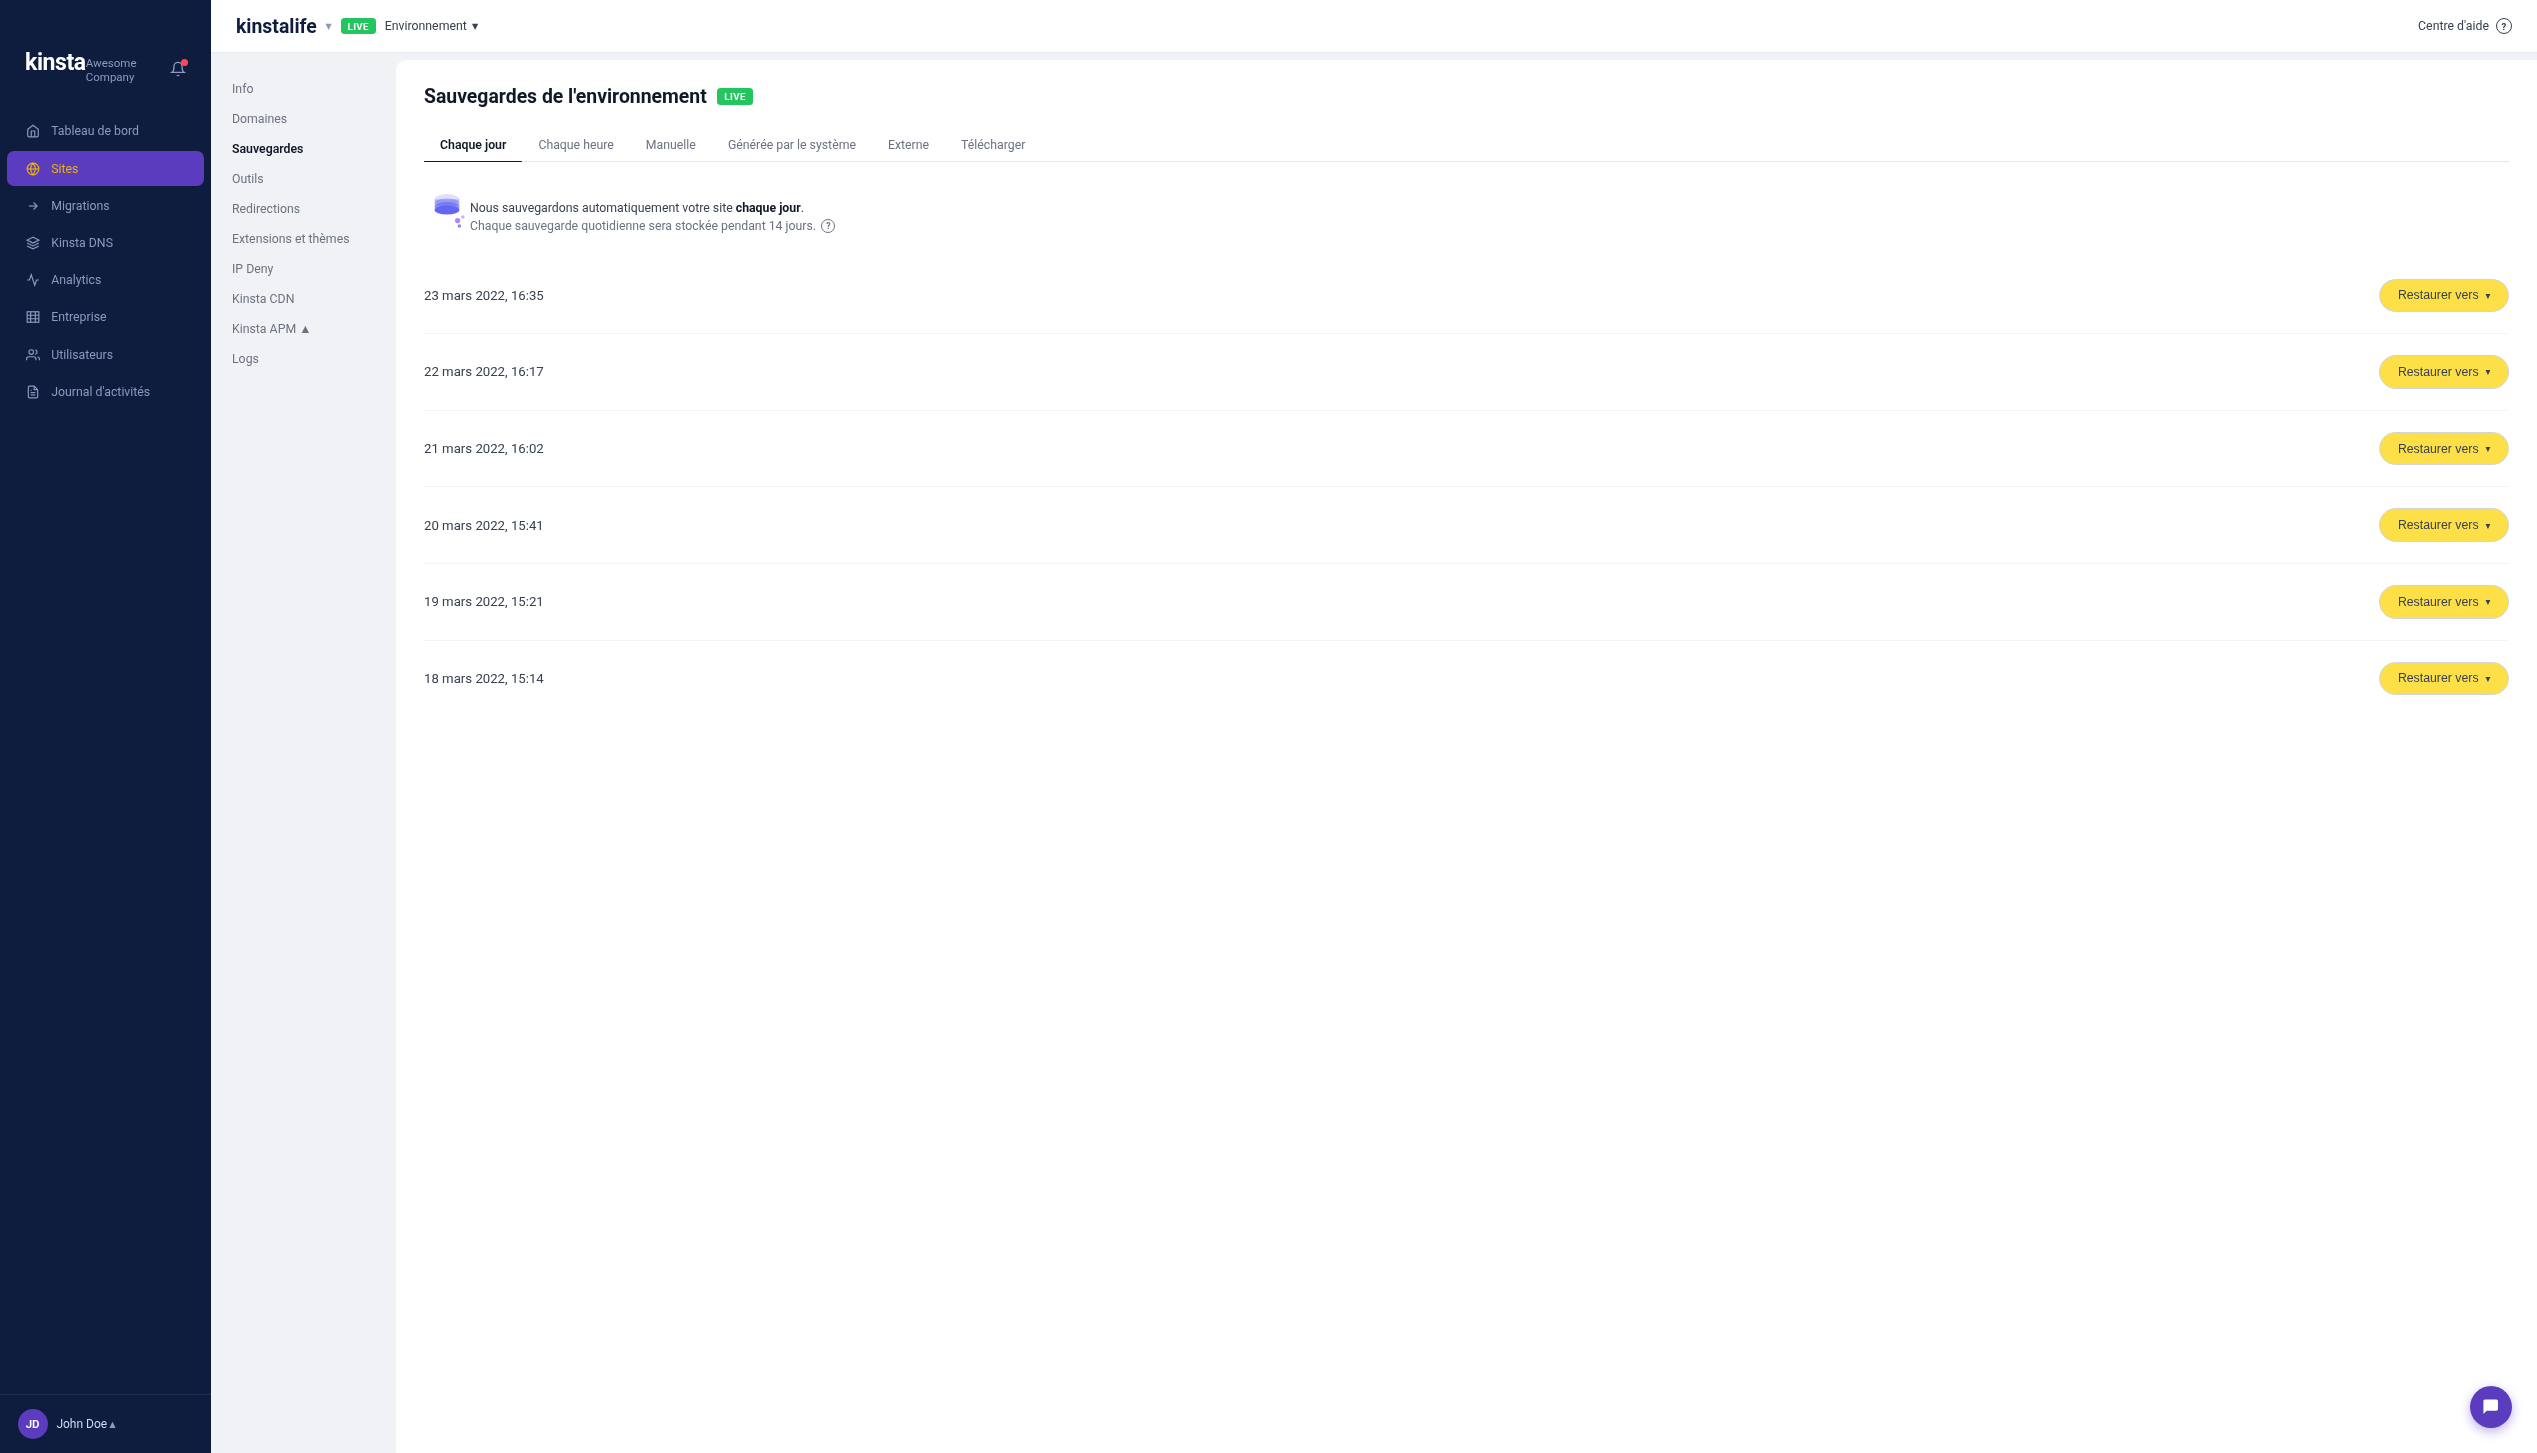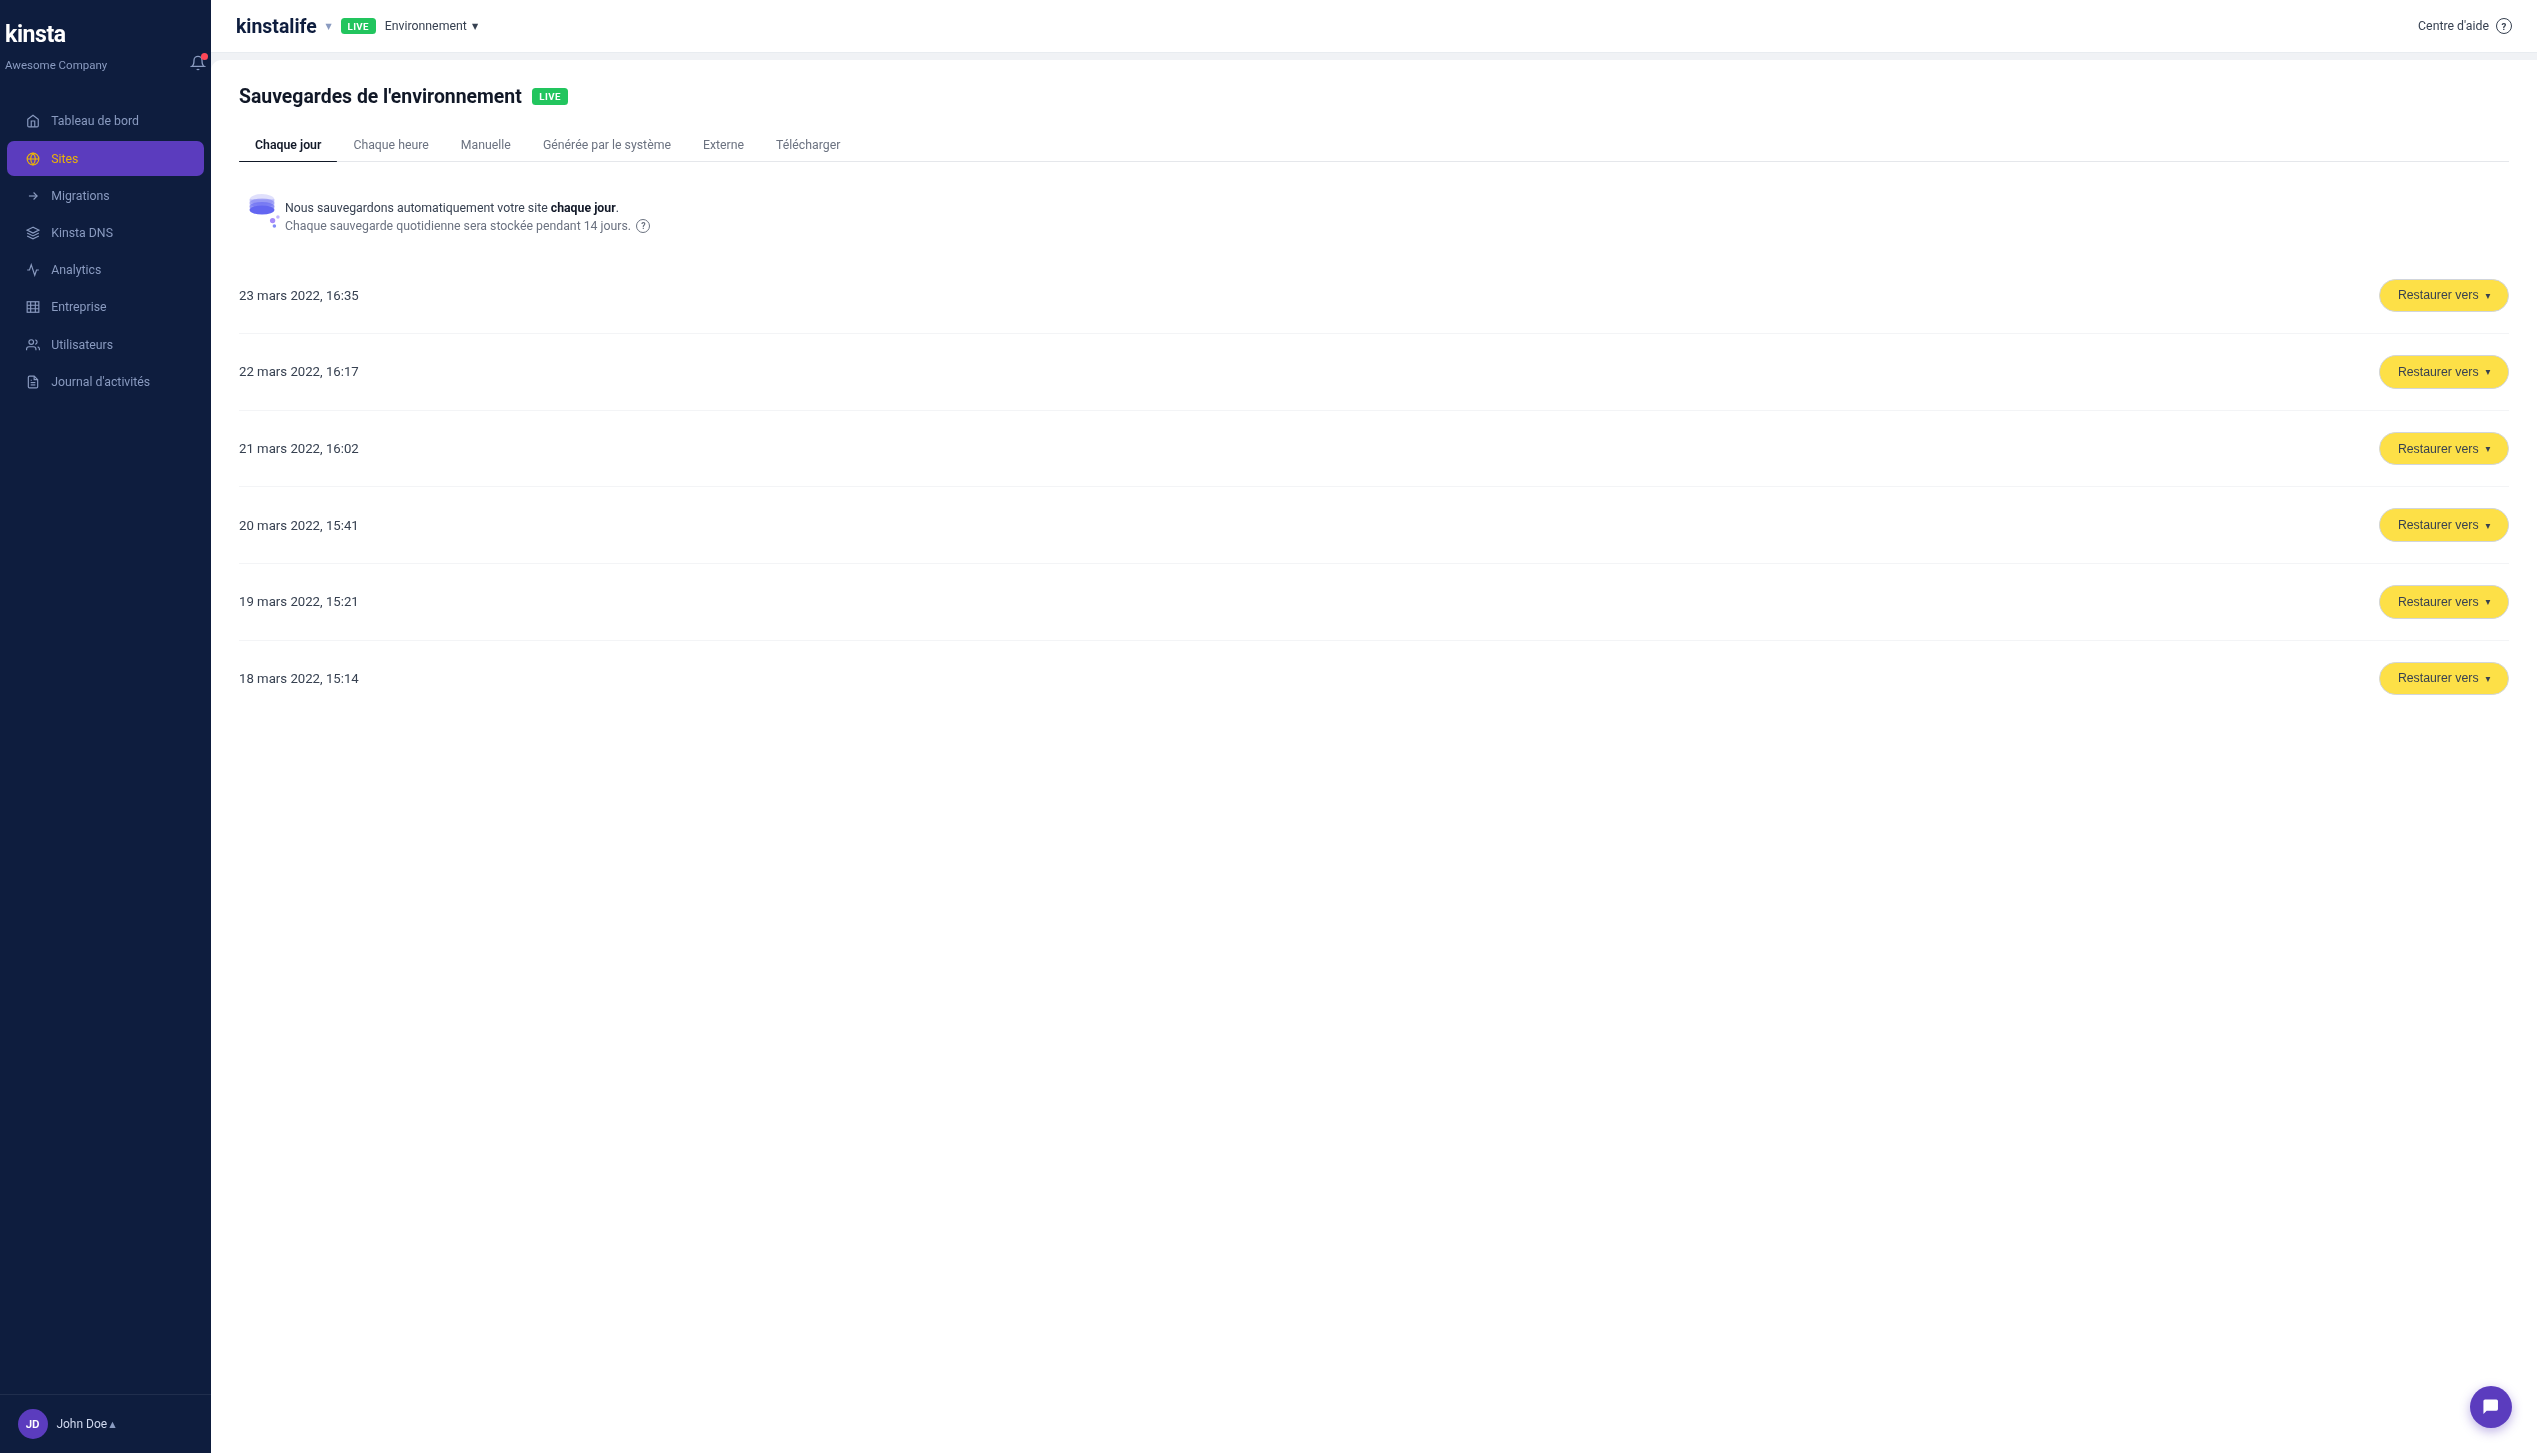--- a/index.html
+++ b/index.html
@@ -9,23 +9,23 @@
     .sidebar {
       width: 211px;
       min-width: 211px;
       background: #0e1d3e;
       display: flex;
       flex-direction: column;
       height: 100vh;
       color: white;
     }
     .sidebar-logo {
-      padding: 21px 5px 14px;
-      display: flex;
-      flex-direction: column;
+      padding: 21px 25px 14px;
+      display: flex;
+      margin-top: 28px;
     }
     .logo-text {
       font-size: 23px;
       font-weight: 700;
       color: white;
       letter-spacing: -0.4px;
     }
     .company-row {
       display: flex;
       align-items: center;
@@ -494,20 +494,32 @@
       </div>
     </div>
     <div class="topbar-right">
       <span>Centre d'aide</span>
       <div class="help-icon">?</div>
     </div>
   </div>
 
   <div class="content-area">
 
+    <div class="sub-nav">
+      <a class="sub-nav-item">Info</a>
+      <a class="sub-nav-item">Domaines</a>
+      <a class="sub-nav-item active">Sauvegardes</a>
+      <a class="sub-nav-item">Outils</a>
+      <a class="sub-nav-item">Redirections</a>
+      <a class="sub-nav-item">Extensions et thèmes</a>
+      <a class="sub-nav-item">IP Deny</a>
+      <a class="sub-nav-item">Kinsta CDN</a>
+      <a class="sub-nav-item">Kinsta APM ▲</a>
+      <a class="sub-nav-item">Logs</a>
+    </div>
 
     <div class="page-content">
 
       <div class="page-header">
         <h1 class="page-title">Sauvegardes de l'environnement</h1>
         <span class="live-badge-sm">LIVE</span>
       </div>
 
       <div class="tabs">
         <div class="tab active">Chaque jour</div>

